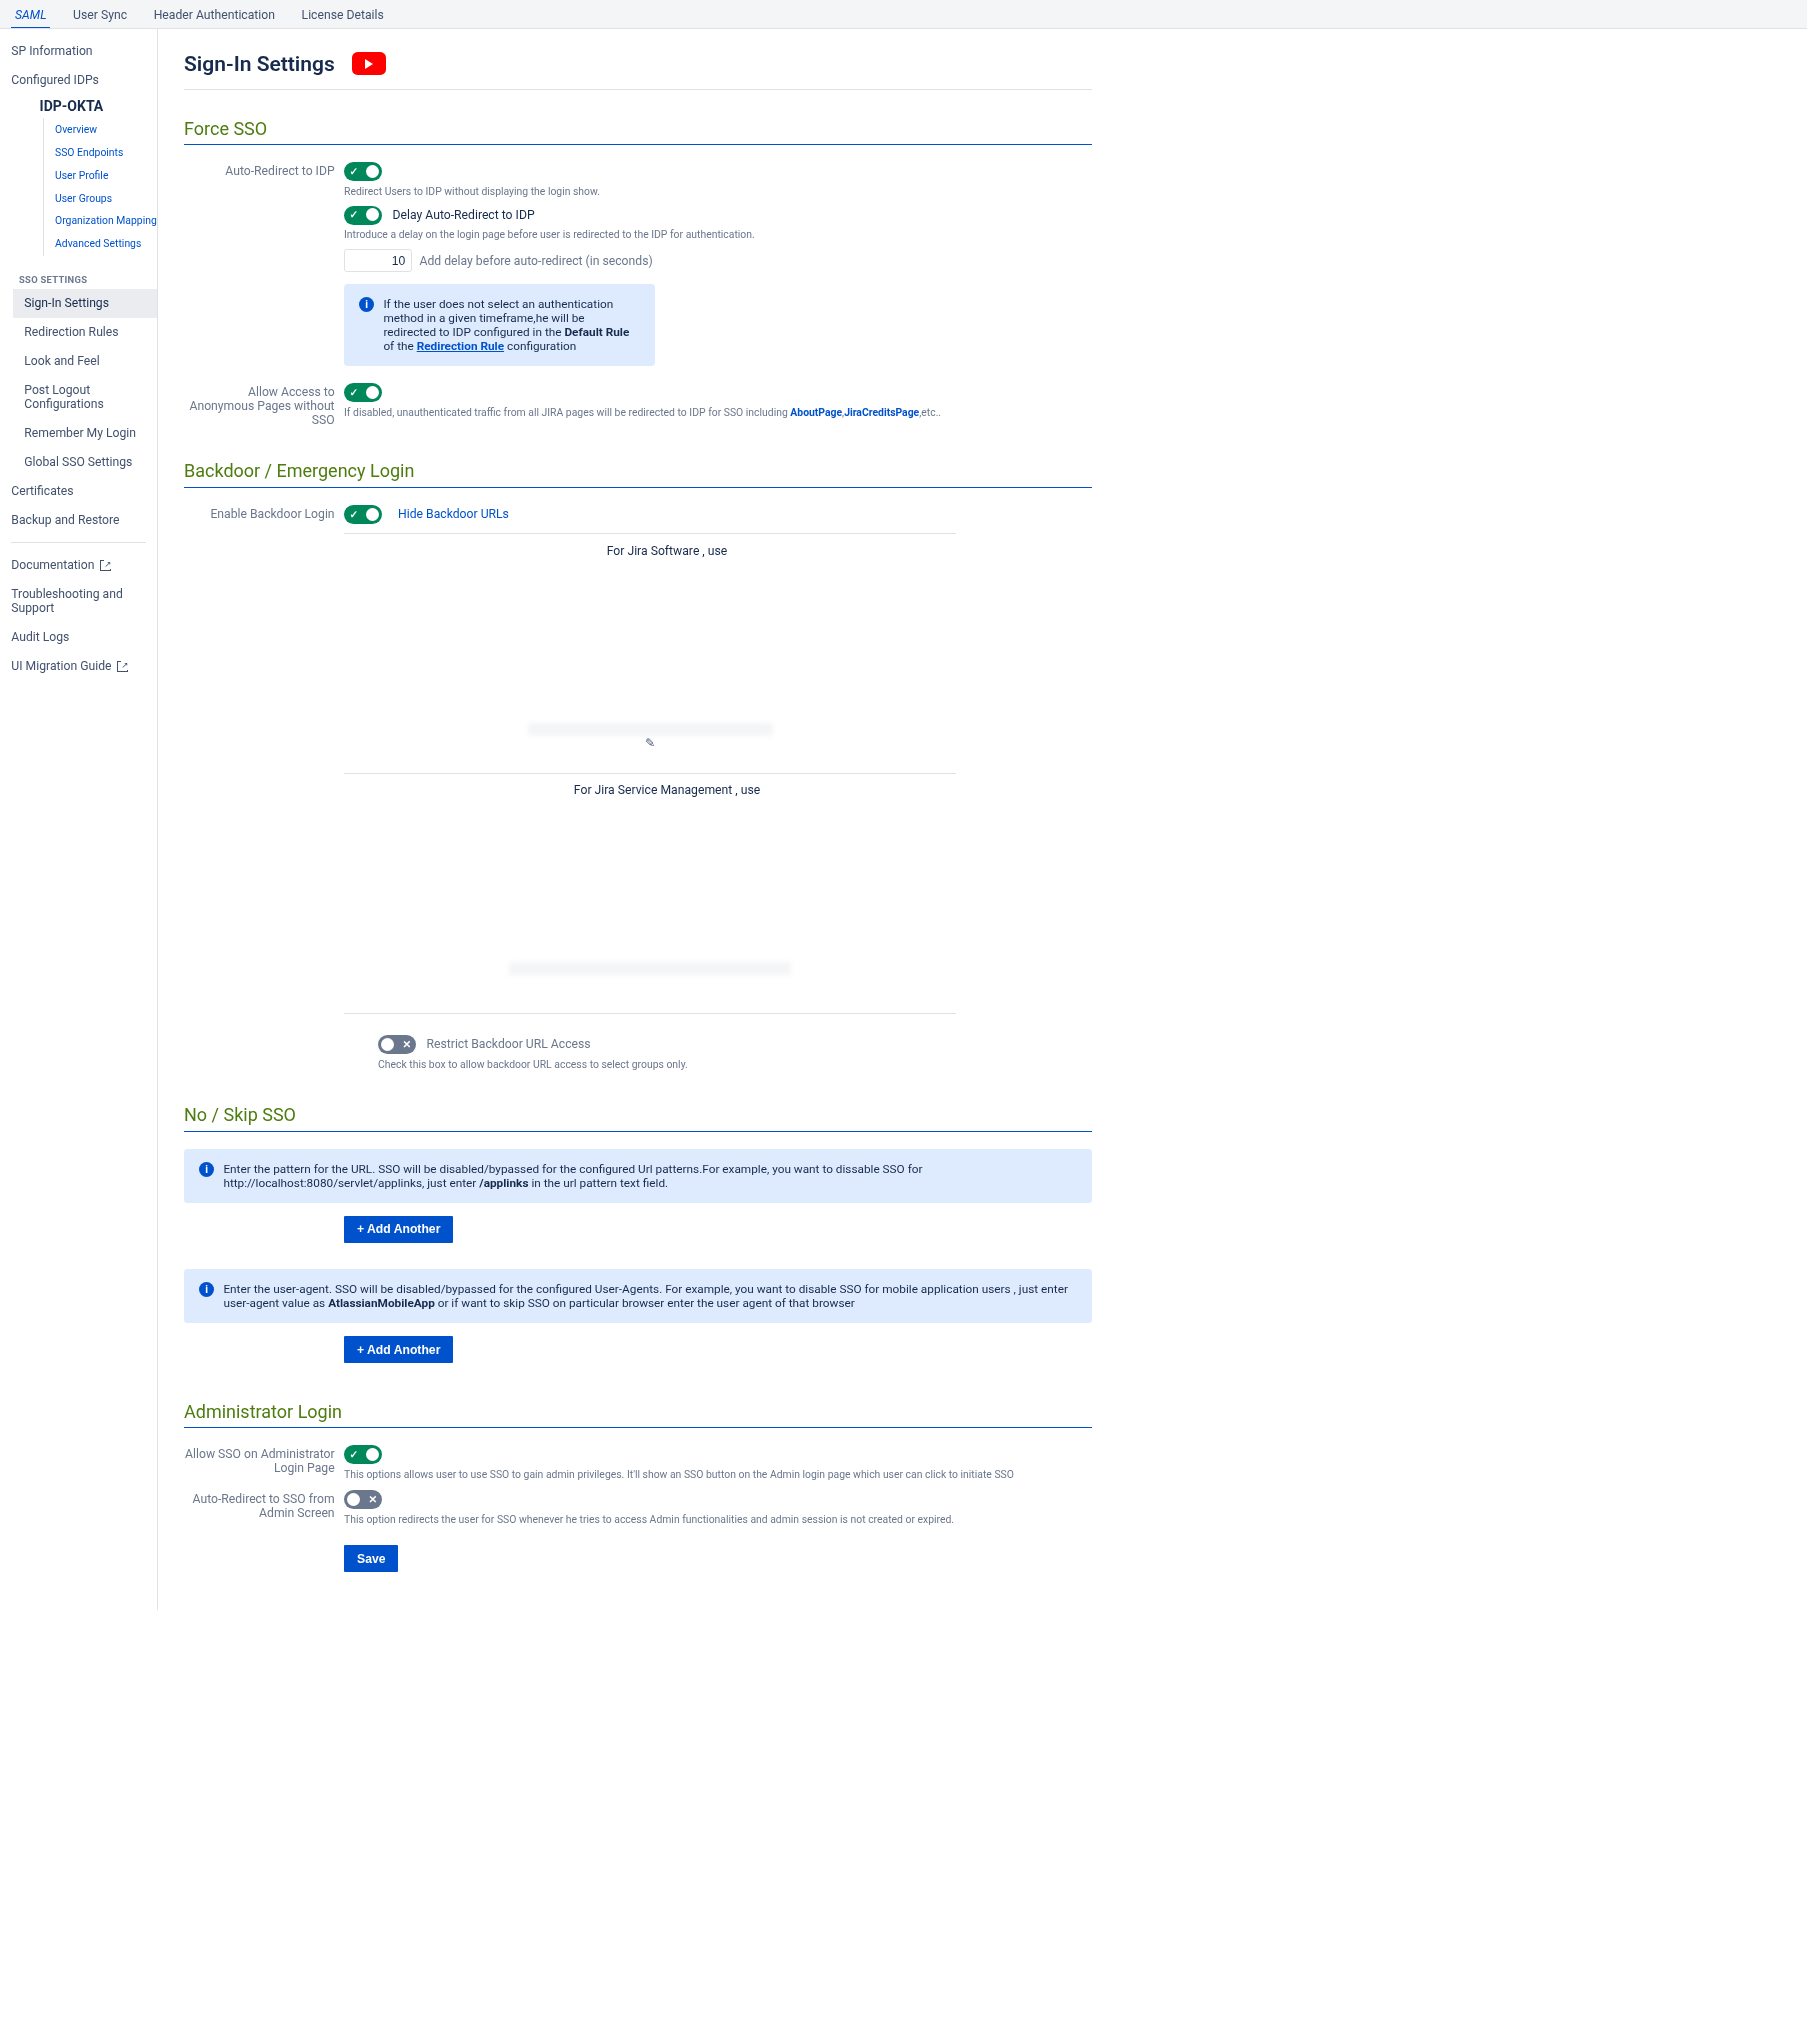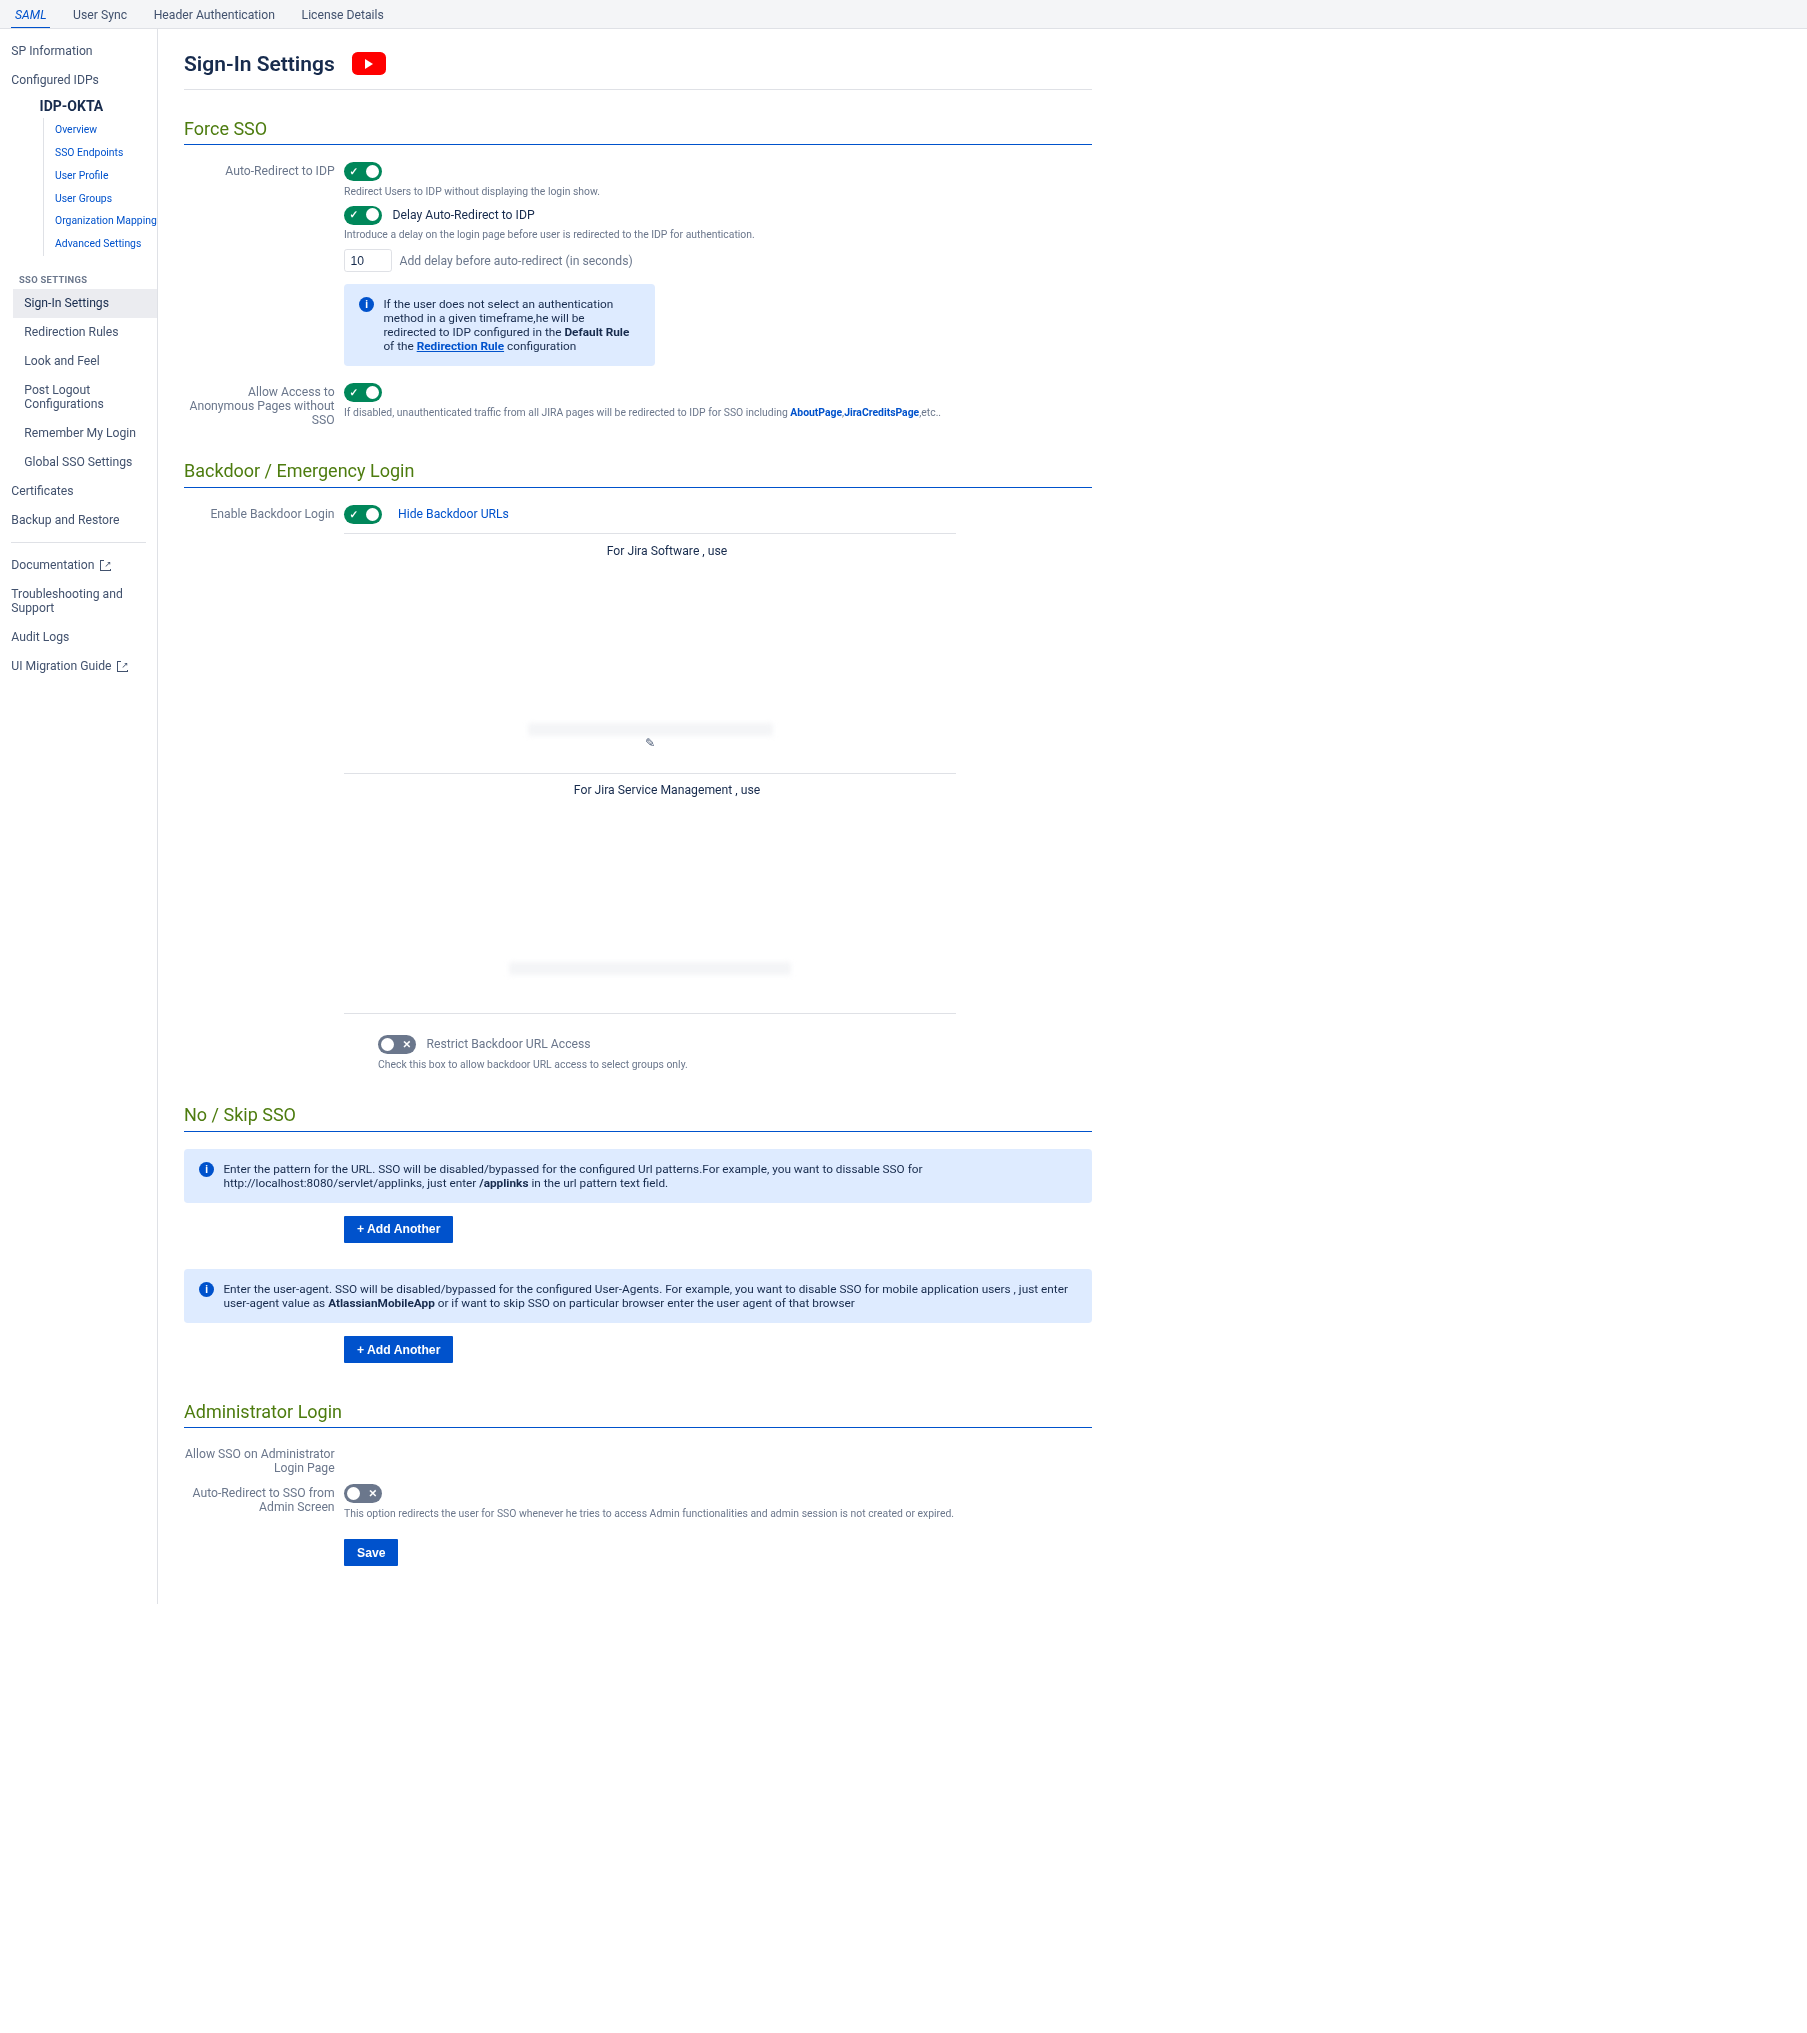--- a/index.html
+++ b/index.html
@@ -180,24 +180,25 @@
   .toggle.off .mark { right: 4.7px; }
   .toggle.off .mark::before { content: "✕"; }
   .toggle.on .mark::before { content: "✓"; }
   .inline-label {
     font-size: 12.2px;
     color: #172B4D;
     margin-left: 7.5px;
     vertical-align: middle;
   }
   .num-input {
-    width: 48px;
+    width: 68px;
     padding: 3.8px 5.6px;
     border: 0.9px solid #dfe1e6;
     border-radius: 2.8px;
+    text-align: right;
     font-size: 12.2px;
     color: #172B4D;
     margin-right: 7.5px;
   }
   .infobox {
     display: flex;
     gap: 9.4px;
     background: #DEEBFF;
     border-radius: 3.8px;
     padding: 13px 15px;
@@ -402,20 +403,26 @@
       </div>
     </div>
     <div class="add-wrap">
       <button class="btn-primary">+ Add Another</button>
     </div>
 
     <div class="section-title">Administrator Login</div>
 
     <div class="form-row">
       <div class="lbl">Allow SSO on Administrator Login Page</div>
+      <div class="ctl">
+        <span class="toggle on">
+            <span class="mark"></span>
+          </span>
+        <div class="help">This options allows user to use SSO to gain admin privileges. It'll show an SSO button on the Admin login page which user can click to initiate SSO</div>
+      </div>
     </div>
 
     <div class="form-row" style="margin-top:9.4px;">
       <div class="lbl">Auto-Redirect to SSO from Admin Screen</div>
       <div class="ctl">
         <span class="toggle off">
             <span class="mark"></span>
           </span>
         <div class="help">This option redirects the user for SSO whenever he tries to access Admin functionalities and admin session is not created or expired.</div>
       </div>

